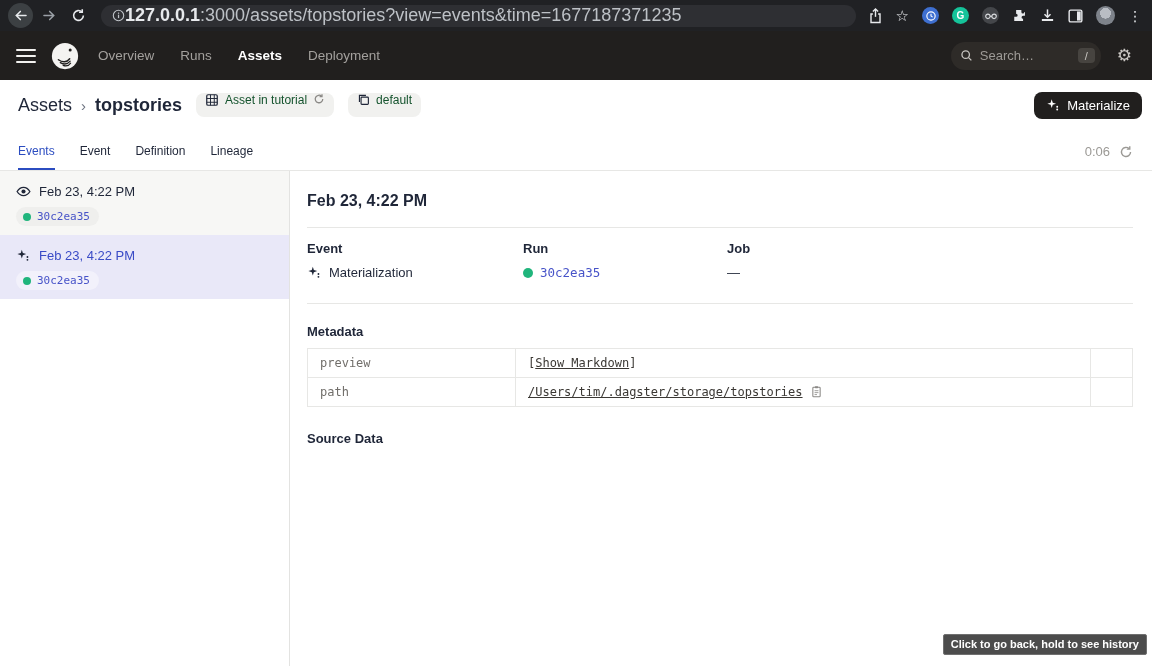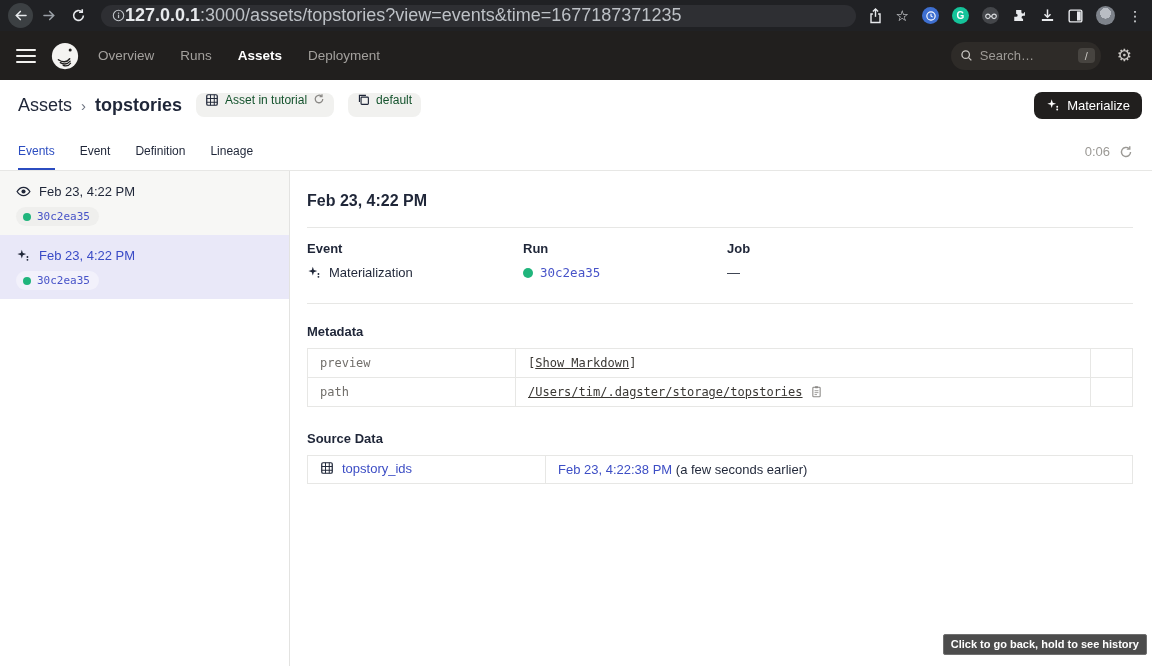--- a/index.html
+++ b/index.html
@@ -323,39 +323,16 @@
                 <rect x="3.5" y="2.7" width="9" height="11.8" rx="1" fill="none" stroke="currentColor" stroke-width="1.3"></rect>
                 <rect x="6" y="1.4" width="4" height="2.6" rx="0.8" fill="currentColor"></rect>
                 <path d="M5.6 7h4.8M5.6 9.4h4.8M5.6 11.8h3" stroke="currentColor" stroke-width="1"></path>
               </svg></td>
         <td></td>
       </tr>
     </tbody>
       </table>
 
     <div class="section-h h-src">Source Data</div>
-    <table class="grid src">
-      <colgroup>
-          <col style="width:238px">
-          <col>
-        </colgroup>
-      <tbody>
-          <tr>
-        <td>
-          <span class="asset-link">
-            <svg class="gicon" width="14" height="14" viewBox="0 0 16 16">
-                  <rect x="2" y="2" width="12" height="12" rx="1.5" fill="none" stroke="currentColor" stroke-width="1.4"></rect>
-                  <path d="M2 6.3h12M2 10.6h12M6.3 2v12M10.6 2v12" stroke="currentColor" stroke-width="1.1"></path>
-                </svg>
-            <span>topstory_ids</span>
-          </span>
-        </td>
-        <td>
-          <span class="time-link">Feb 23, 4:22:38 PM</span>
-          <span class="rel-note">(a few seconds earlier)</span>
-        </td>
-      </tr>
-    </tbody>
-      </table>
   </div>
 </div>
 
 <div class="tooltip">Click to go back, hold to see history</div>
 
 </body></html>

